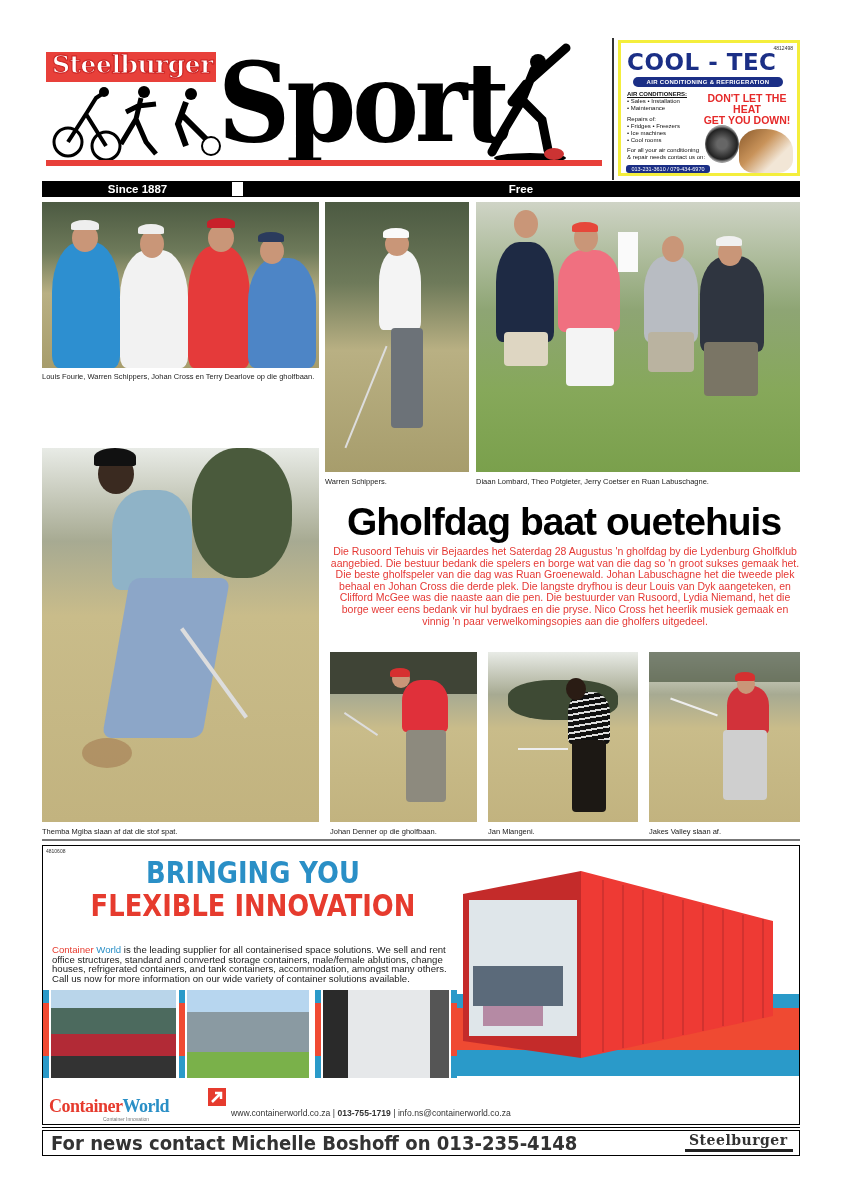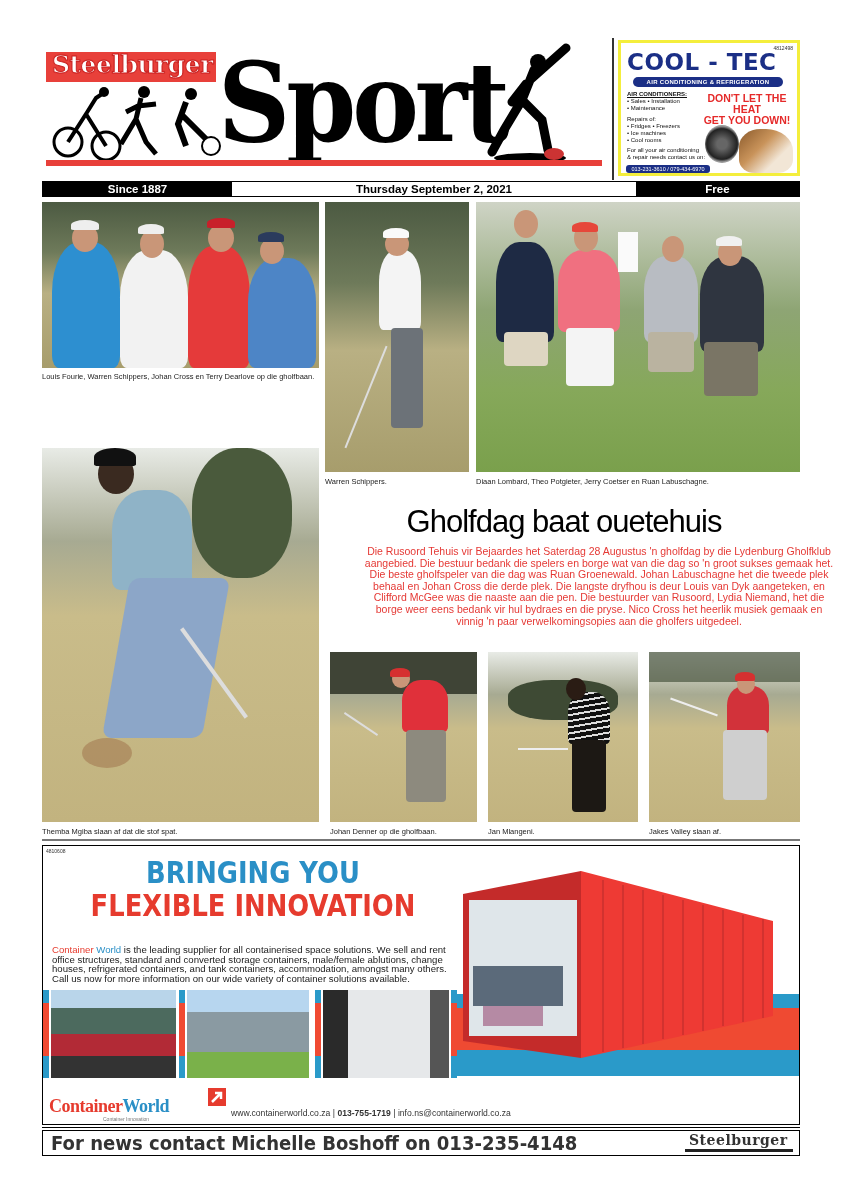--- a/index.html
+++ b/index.html
@@ -37,22 +37,22 @@
   .ph-grass { background: linear-gradient(180deg, #4c5a42 0%, #6e7a5a 30%, #b9b083 55%, #a79d6c 100%); }
   .ph-green { background: linear-gradient(180deg, #cfd4c6 0%, #8ea574 40%, #86a85a 70%, #7aa04c 100%); }
   .ph-dry { background: linear-gradient(180deg, #e8ebe6 0%, #a7aa92 25%, #c9bc8a 45%, #c2b37f 100%); }
   .person { position: absolute; border-radius: 40% 40% 10% 10%; }
   .head { position: absolute; border-radius: 50%; background: #c99678; }
   .cap { position: absolute; border-radius: 50% 50% 10% 10%; }
 
   .caption { position: absolute; font-size: 7.5px; line-height: 10px; color: #222; }
 
   
-  .headline { left: 328px; top: 500px; width: 472px; font-size: 31px; font-weight: normal; color: #000; letter-spacing: -1px; line-height: 44px; text-align: center; }
-  .body-text { left: 330px; top: 546px; width: 470px; font-size: 10.5px; line-height: 11.6px; color: #e53935; text-align: center; margin-left: 34px; }
+  .headline { left: 328px; top: 500px; width: 472px; font-size: 39px; font-weight: bold; color: #000; letter-spacing: -1px; line-height: 44px; text-align: center; }
+  .body-text { left: 330px; top: 546px; width: 470px; font-size: 10.5px; line-height: 11.6px; color: #e53935; text-align: center; }
 
   .hr { position: absolute; left: 42px; width: 758px; height: 2px; background: #777; }
 
   
   .cw-ad { left: 42px; top: 845px; width: 758px; height: 280px; border: 1.5px solid #000; background: #fff; overflow: hidden; }
   .cw-code { position: absolute; left: 3px; top: 2px; font-size: 5px; color: #333; }
   .cw-h1 { position: absolute; left: 0; top: 9px; width: 420px; text-align: center; font-family: "DejaVu Sans", sans-serif; font-weight: bold; font-size: 30px; color: #2a8fc6; letter-spacing: 0px; transform: scaleX(0.86); transform-origin: center; }
   .cw-h2 { position: absolute; left: 0; top: 42px; width: 420px; text-align: center; font-family: "DejaVu Sans", sans-serif; font-weight: bold; font-size: 30px; color: #e63b2e; transform: scaleX(0.86); transform-origin: center; }
   .cw-p1 { position: absolute; left: 9px; top: 99px; width: 410px; font-size: 9.6px; line-height: 9.5px; color: #222; }
   .cw-p1 .r { color: #e63b2e; } .cw-p1 .b { color: #2a8fc6; }
@@ -129,21 +129,20 @@
       <div>GET YOU DOWN!</div>
     </div>
     <div class="ct-fan"></div>
     <div class="ct-dog"></div>
     <div class="ct-phone">013-231-3610 / 079-434-6970</div>
   </div>
 </div>
 
 <div class="abs datebar">
   <div class="c1">Since 1887</div>
-  <div class="c2">Thursday September 2, 2021</div>
   <div class="c3">Free</div>
 </div>
 
 <div class="photo ph-grass" style="left:42px;top:202px;width:277px;height:166px;">
   <div class="person" style="left:10px;top:40px;width:68px;height:126px;background:#2d8fd0;"></div>
   <div class="head" style="left:30px;top:22px;width:26px;height:28px;"></div>
   <div class="cap" style="left:29px;top:18px;width:28px;height:10px;background:#eee;"></div>
   <div class="person" style="left:78px;top:48px;width:68px;height:118px;background:#f2f2f2;"></div>
   <div class="head" style="left:98px;top:28px;width:24px;height:28px;"></div>
   <div class="cap" style="left:96px;top:22px;width:26px;height:10px;background:#eee;"></div>

